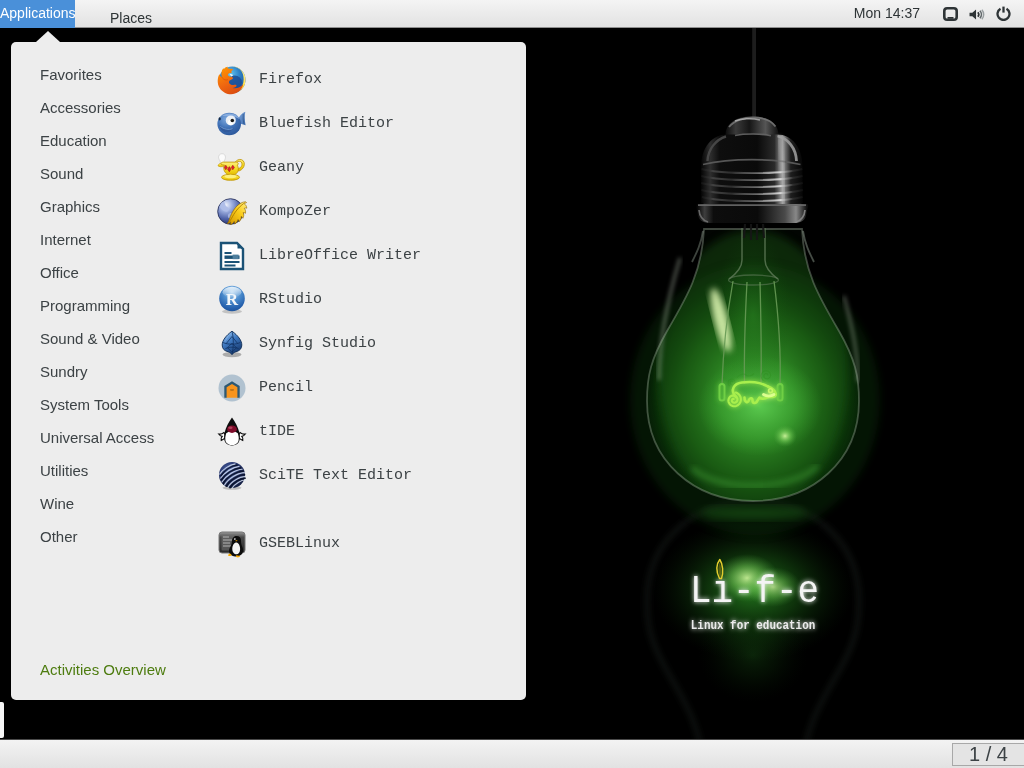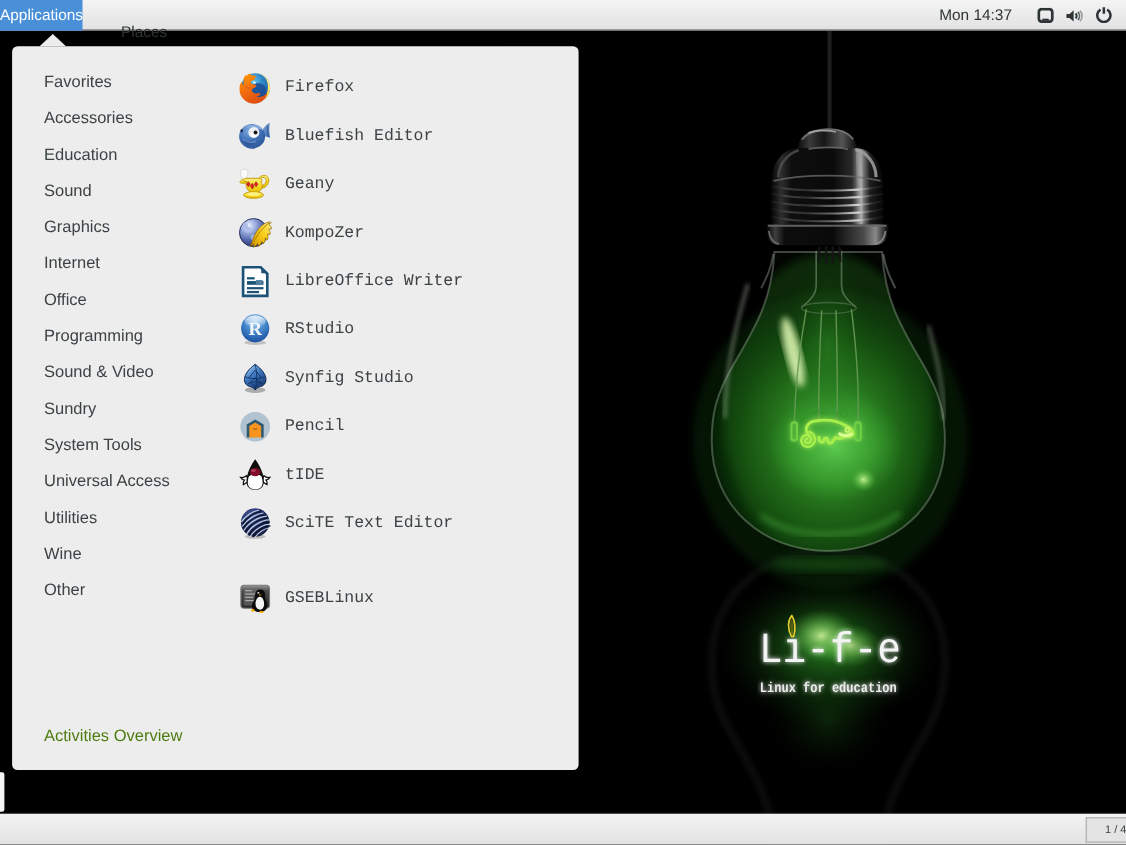--- a/index.html
+++ b/index.html
@@ -5,40 +5,40 @@
 * { margin:0; padding:0; box-sizing:border-box; }
 html,body { width:1024px; height:768px; overflow:hidden; background:#000; font-family:"Liberation Sans", sans-serif; }
 #stage { position:relative; width:1024px; height:768px; background:#000; }
 
 #bg { position:absolute; left:0; top:0; width:1024px; height:768px; }
 
 #topbar { position:absolute; left:0; top:0; width:1024px; height:28px;
   background:linear-gradient(#f4f4f4,#e2e2e2); border-bottom:1px solid #8f8f8f; }
 #appbtn { position:absolute; left:0; top:0; width:75px; height:28px; background:#4a90d9;
   color:#fff; font-size:14px; line-height:27px; text-align:center; }
-#places { position:absolute; left:96px; top:0; height:28px; padding:16px 14px; color:#2e3436;
+#places { position:absolute; left:96px; top:0; height:28px; padding:5px 14px; color:#2e3436;
   font-size:14px; line-height:27px; }
 #clock { position:absolute; right:104px; top:0; height:28px; color:#2e3436; font-size:14px; line-height:27px; }
 .tico { position:absolute; top:7px; }
 
 #arrow { position:absolute; left:36px; top:31px; width:0; height:0;
   border-left:12px solid transparent; border-right:12px solid transparent; border-bottom:11px solid #ededed; }
 #menu { position:absolute; left:11px; top:42px; width:515px; height:658px; background:#ededed;
   border-radius:5px; box-shadow:0 2px 6px rgba(0,0,0,0.5); }
 .cat { position:absolute; left:29px; font-size:15px; color:#3c4245; line-height:16px; }
 .app { position:absolute; left:205px; width:300px; height:44px; }
 .app .ic { position:absolute; left:0px; top:6px; width:32px; height:32px; }
 .app .lb { position:absolute; left:43px; top:0; height:44px; line-height:44px; font-size:15px; color:#3c4245;font-family:Liberation Mono, monospace; }
 #activities { position:absolute; left:29px; top:619px; font-size:15px; color:#4d7c0f; }
 
 #sliver { position:absolute; left:0; top:702px; width:4px; height:36px; background:#f6f6f6; border-radius:0 2px 2px 0; }
 #bottombar { position:absolute; left:0; top:739px; width:1024px; height:29px;
   background:linear-gradient(#f3f3f3,#e2e2e2); border-top:1px solid #4a4a4a; }
-#wsbtn { position:absolute; right:0; top:3px; width:37px; height:23px; background:#e4e4e4;
-  border:1px solid #a8a8a8; border-right:none; color:#3c4245; font-size:10px; text-align:right; line-height:21px; }
+#wsbtn { position:absolute; right:0; top:3px; width:72px; height:23px; background:#e4e4e4;
+  border:1px solid #a8a8a8; border-right:none; color:#3c4245; font-size:20px; text-align:center; line-height:21px; }
 </style>
 </head>
 <body>
 <div id="stage">
   <svg id="bg" viewBox="0 0 1024 768" width="1024" height="768">
   <defs>
     <radialGradient id="glow1" cx="0.5" cy="0.5" r="0.5">
       <stop offset="0" stop-color="#57c64b" stop-opacity="1"></stop>
       <stop offset="0.33" stop-color="#3dab31" stop-opacity="0.95"></stop>
       <stop offset="0.65" stop-color="#217418" stop-opacity="0.72"></stop>

